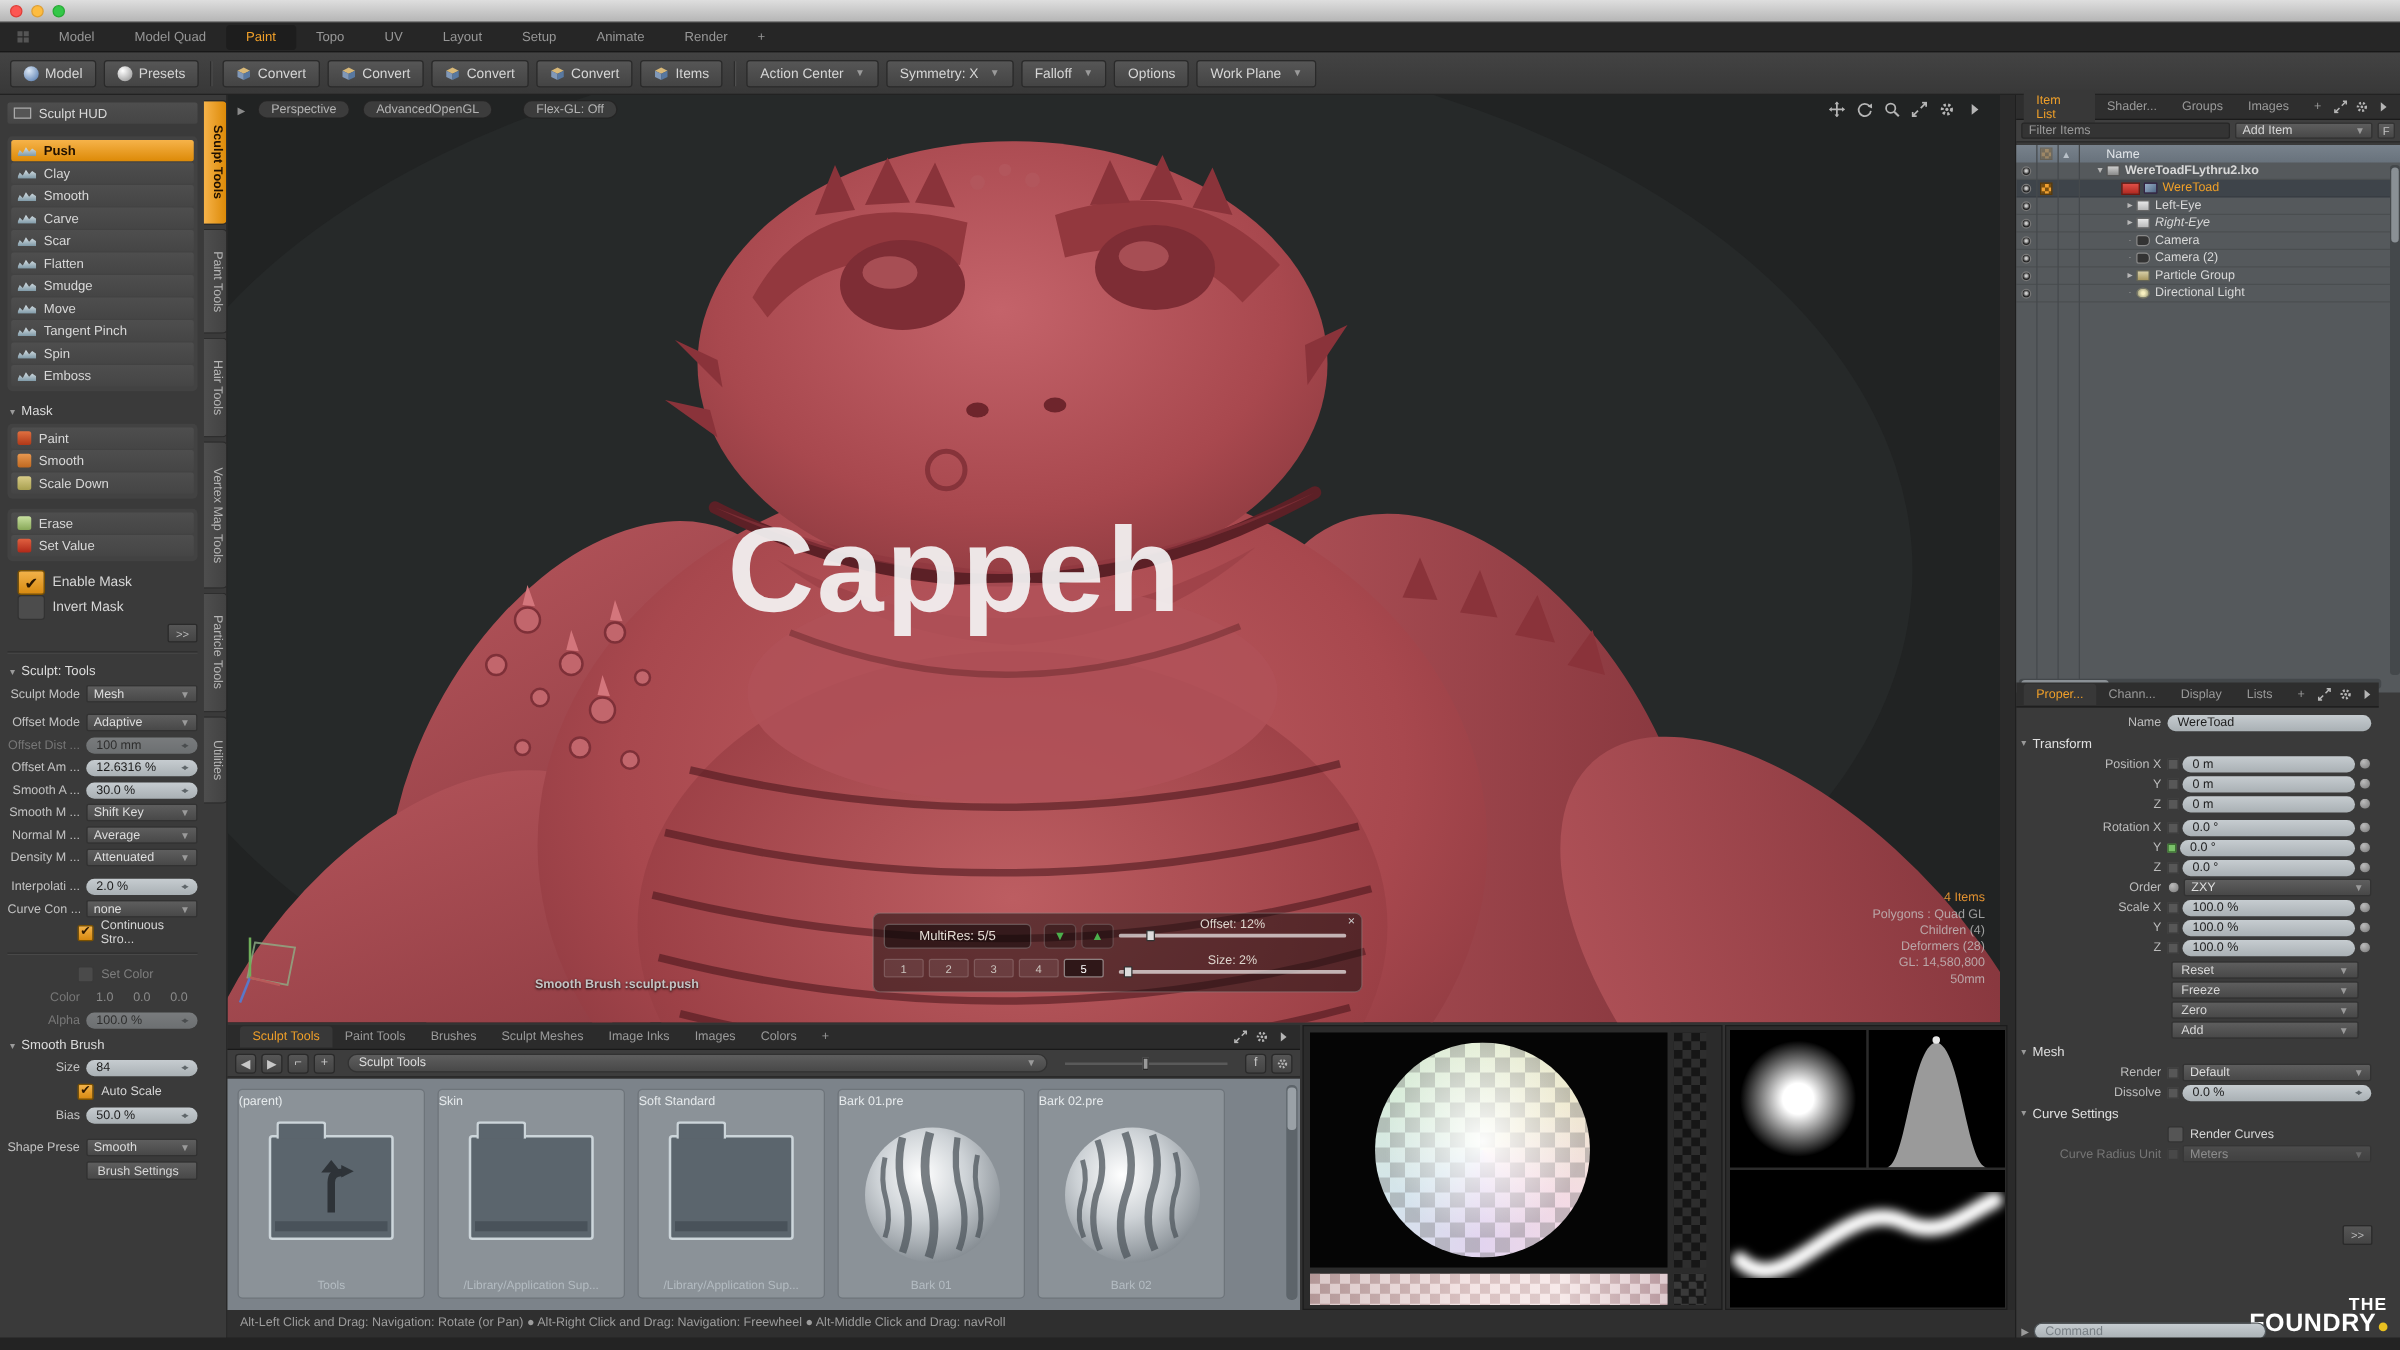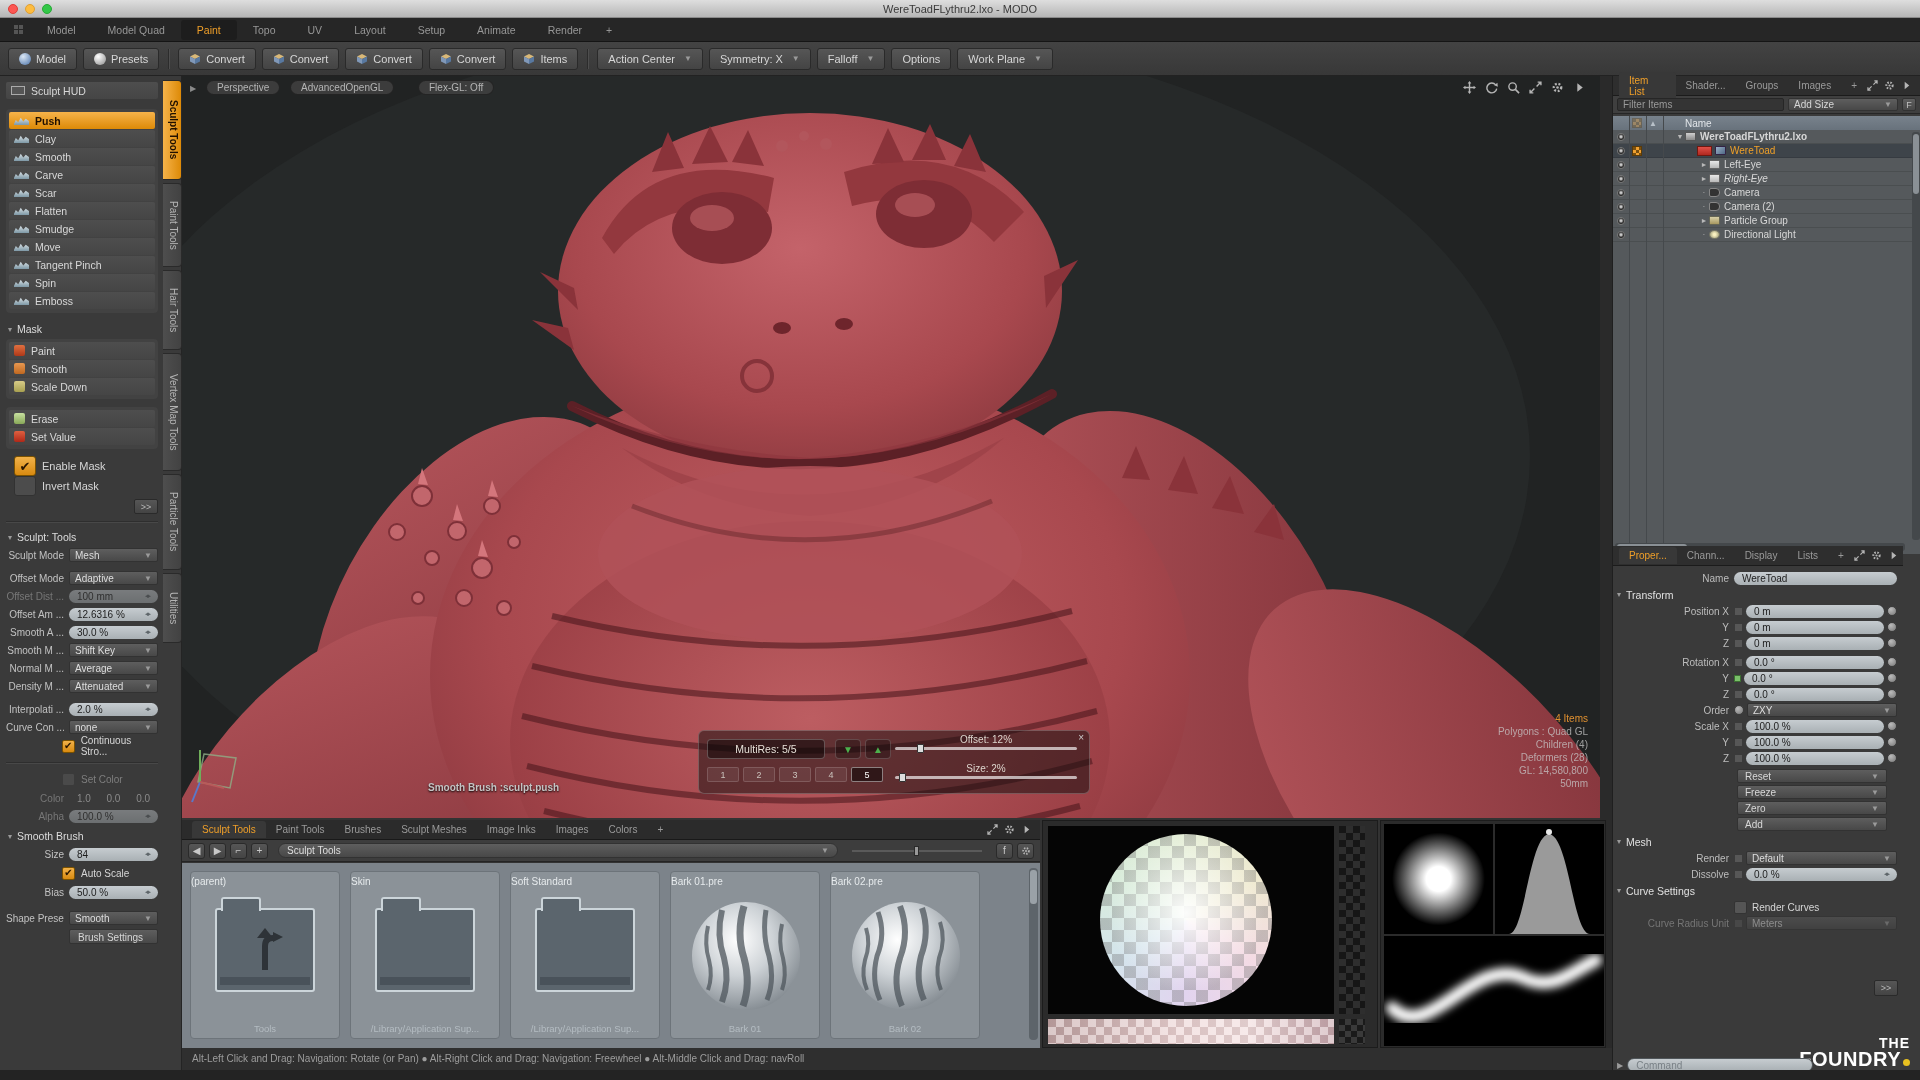--- a/index.html
+++ b/index.html
@@ -276,21 +276,20 @@
         <path d="M26 14 l10 0 l-5 -10 Z" fill="#2e3338" transform="rotate(90 30 12)"></path>
         <path d="M20 4 l8 10 h-16 Z" fill="#2e3338"></path>
       </symbol>
   </defs>
 </svg>
 
 <div id="titlebar">
   <span class="tl r"></span>
   <span class="tl y"></span>
   <span class="tl g"></span>
-  <div id="win-title">WereToadFLythru2.lxo - MODO</div>
 </div>
 
 <div id="tabbar">
   <span class="lgrid"></span>
   <span class="ltab">Model</span>
   <span class="ltab">Model Quad</span>
   <span class="ltab active">Paint</span>
   <span class="ltab">Topo</span>
   <span class="ltab">UV</span>
   <span class="ltab">Layout</span>
@@ -698,20 +697,21 @@
         <use href="#i-expand"></use>
       </svg>
     <svg>
         <use href="#i-gear"></use>
       </svg>
     <svg>
         <use href="#i-arrow"></use>
       </svg>
   </div>
 
+  <div id="watermark">Cappeh</div>
 
   <svg id="gizmo" width="64" height="62" viewBox="0 0 64 62">
     <path d="M14 10 L46 14 L40 44 L8 38 Z" fill="none" stroke="#8fae86" stroke-width="1.5" opacity=".8"></path>
     <path d="M10 38 L2 58" stroke="#5a78c8" stroke-width="2"></path>
     <path d="M10 38 L10 6" stroke="#6fae5a" stroke-width="2"></path>
     <path d="M10 38 L34 44" stroke="#b85a5a" stroke-width="2"></path>
   </svg>
   <div id="brush-status">Smooth Brush :sculpt.push</div>
 
   <div id="vp-info">
@@ -892,21 +892,21 @@
           <use href="#i-gear"></use>
         </svg>
       <svg>
           <use href="#i-arrow"></use>
         </svg>
     </span>
   </div>
   <div id="filter-row">
     <div id="filter-input">Filter Items</div>
     <div id="add-item">
-        <span>Add Size</span>
+        <span>Add Item</span>
         <span class="arr">▼</span>
       </div>
     <span class="fchip">F</span>
   </div>
   <div id="tree">
     <div class="colline" style="left:16px"></div>
     <div class="colline" style="left:33px"></div>
     <div class="colline" style="left:50px"></div>
     <div id="tree-head">
       <span class="eyec"></span>

